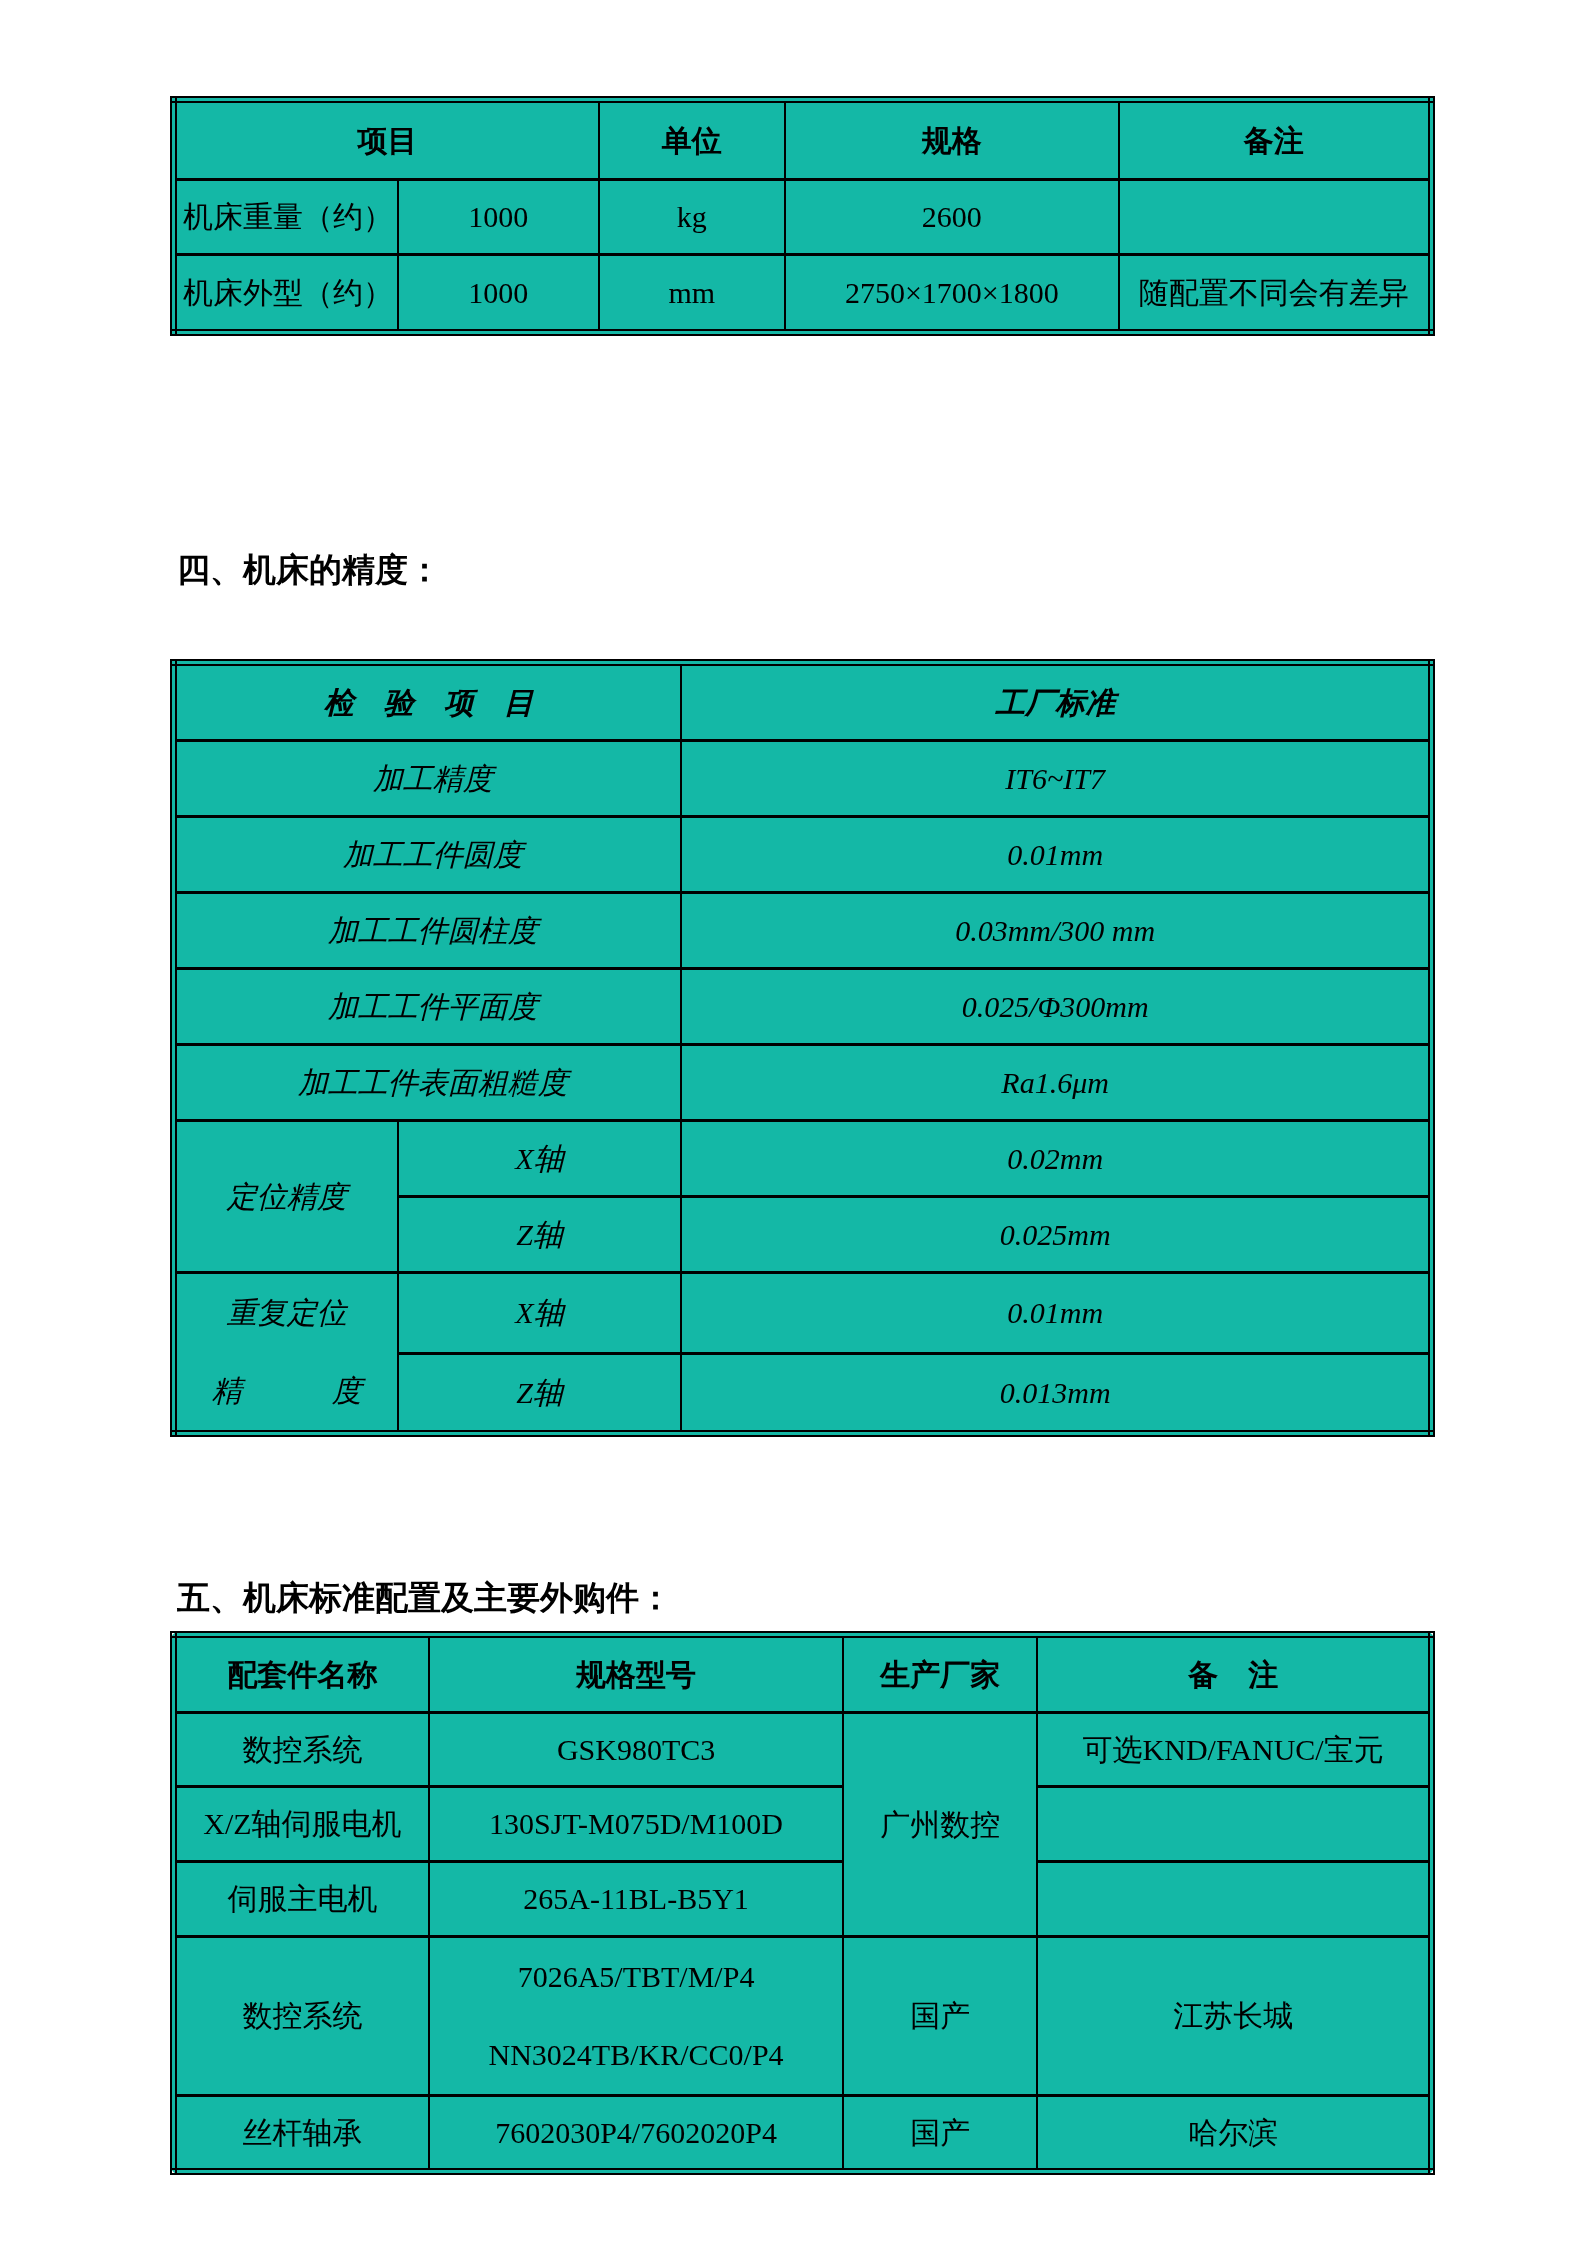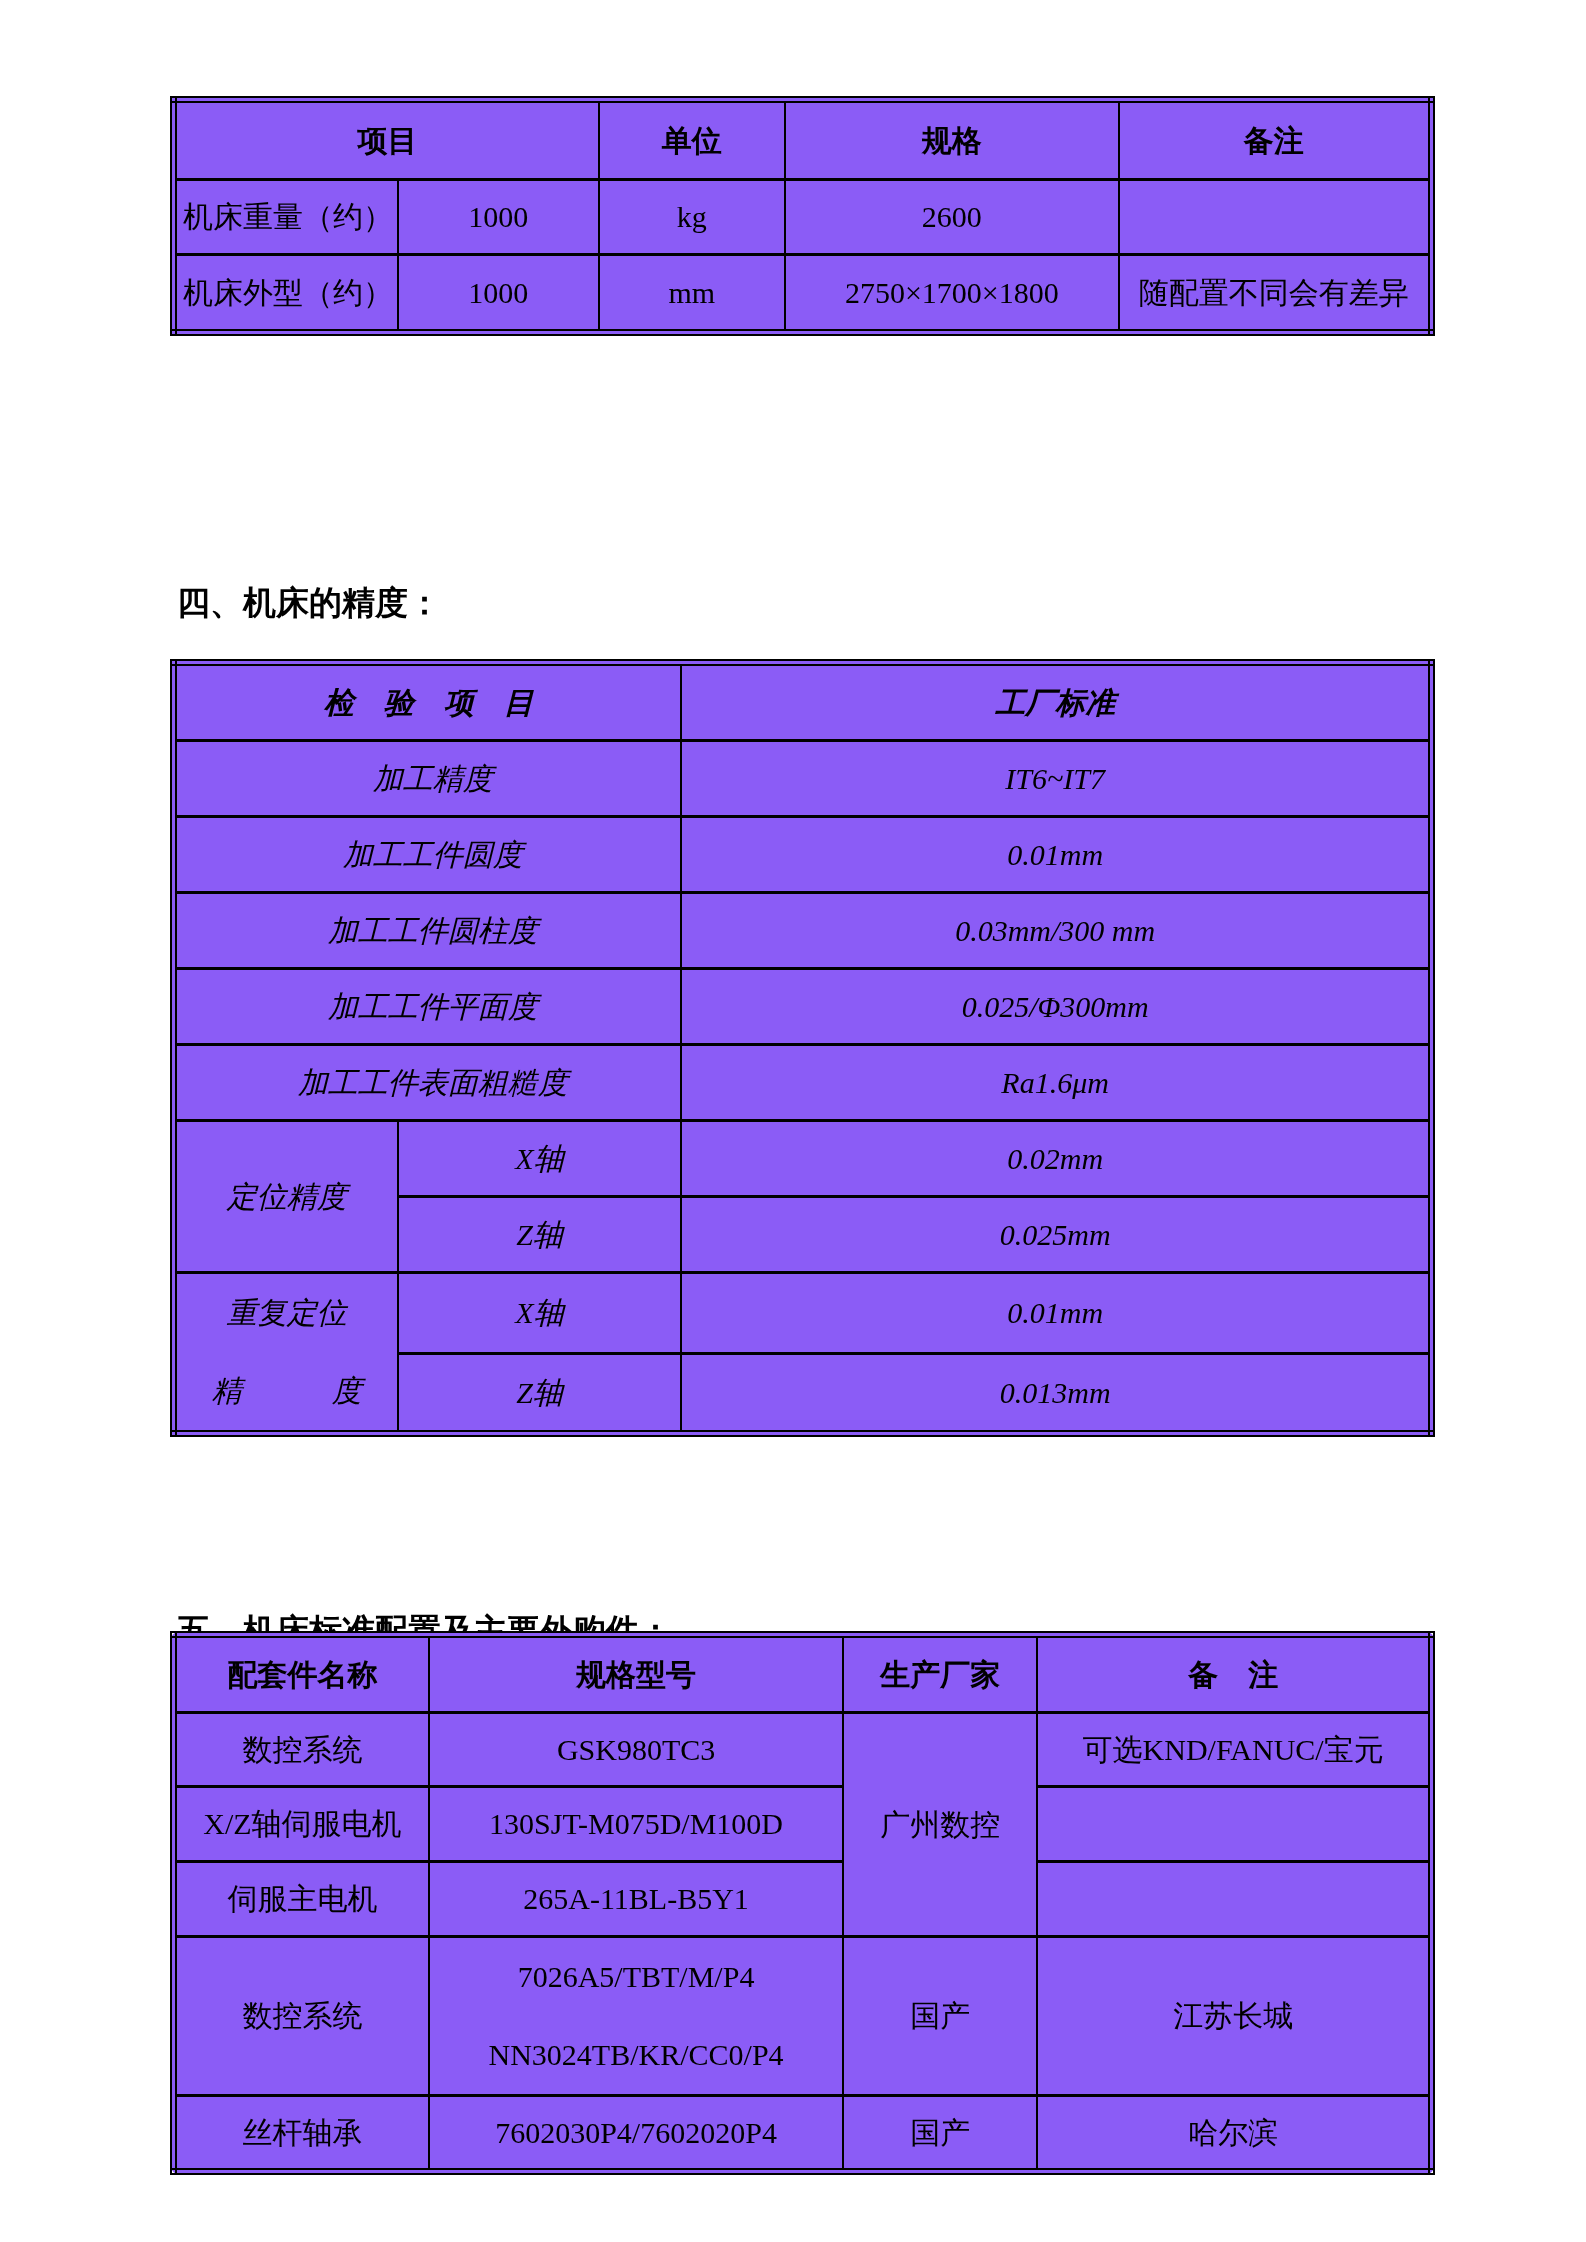--- a/index.html
+++ b/index.html
@@ -3,36 +3,35 @@
 <meta charset="utf-8">
 <style>
   html,body { margin:0; padding:0; background:#888; }
   .page {
     position:relative; width:1586px; height:2242px; margin:0 auto;
     background:#ffffff; color:#000;
     font-family:"Liberation Serif","DejaVu Serif",serif;
   }
   table.doc {
     position:absolute; border-collapse:collapse; table-layout:fixed;
-    border:7px double #000; background:#8b5cf6;
+    border:7px double #000; background:#14b8a6;
   }
   table.doc td {
     border:2px solid #000; border-top-width:3px; border-bottom-width:3px;
     text-align:center; vertical-align:middle;
     font-size:30px; line-height:1.25; padding:0 6px; overflow:hidden;
     white-space:nowrap;
   }
   table.doc td.hdr { font-weight:bold; }
   table.doc td.left { text-align:center; padding-left:14px; }
   .two-line span { display:block; }
   .tall-lines span { display:block; line-height:78px; }
   .heading {
     position:absolute; left:177px; font-size:33px; font-weight:bold;
     white-space:nowrap;
-    margin-top:33px;
   }
   .para {
     position:absolute; left:241px; font-size:31px; white-space:nowrap;
   }
   
   #t1 { left:170px; top:96px;  width:1265px; }
   
   #t2 { left:170px; top:659px; width:1265px;font-style:italic; }
   
   #t3 { left:170px; top:1631px; width:1265px;border-radius:11px; }

